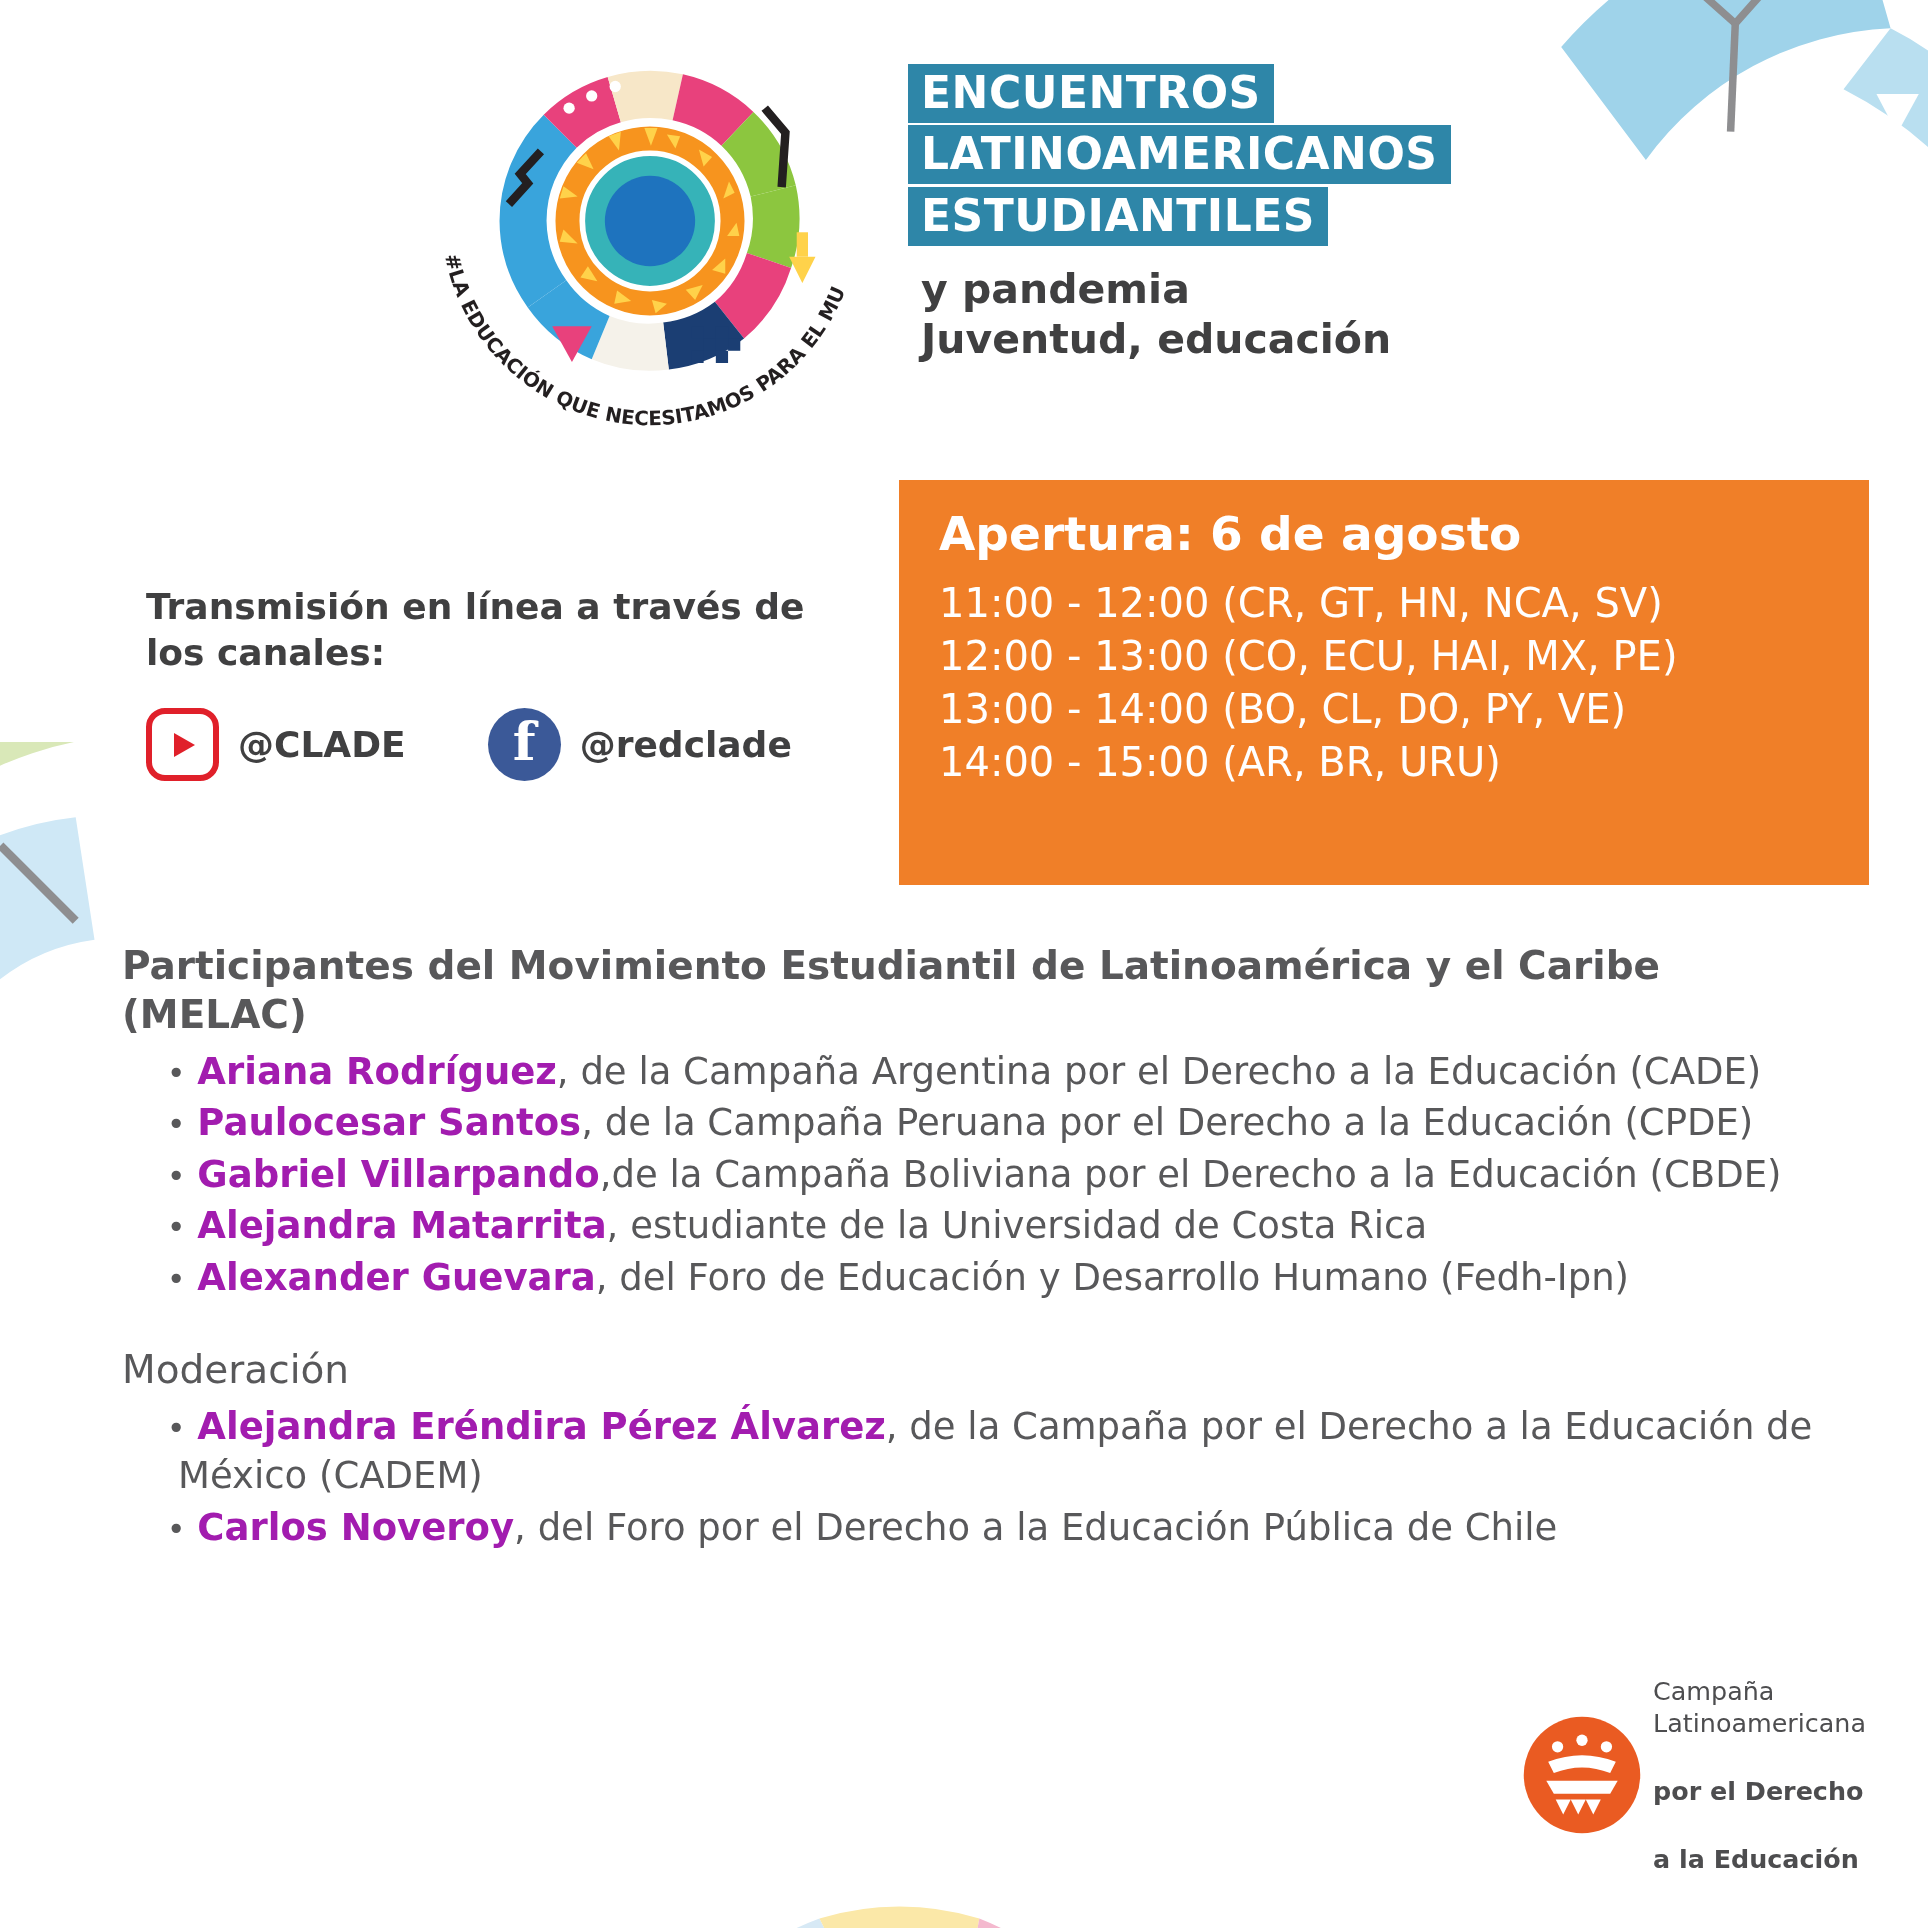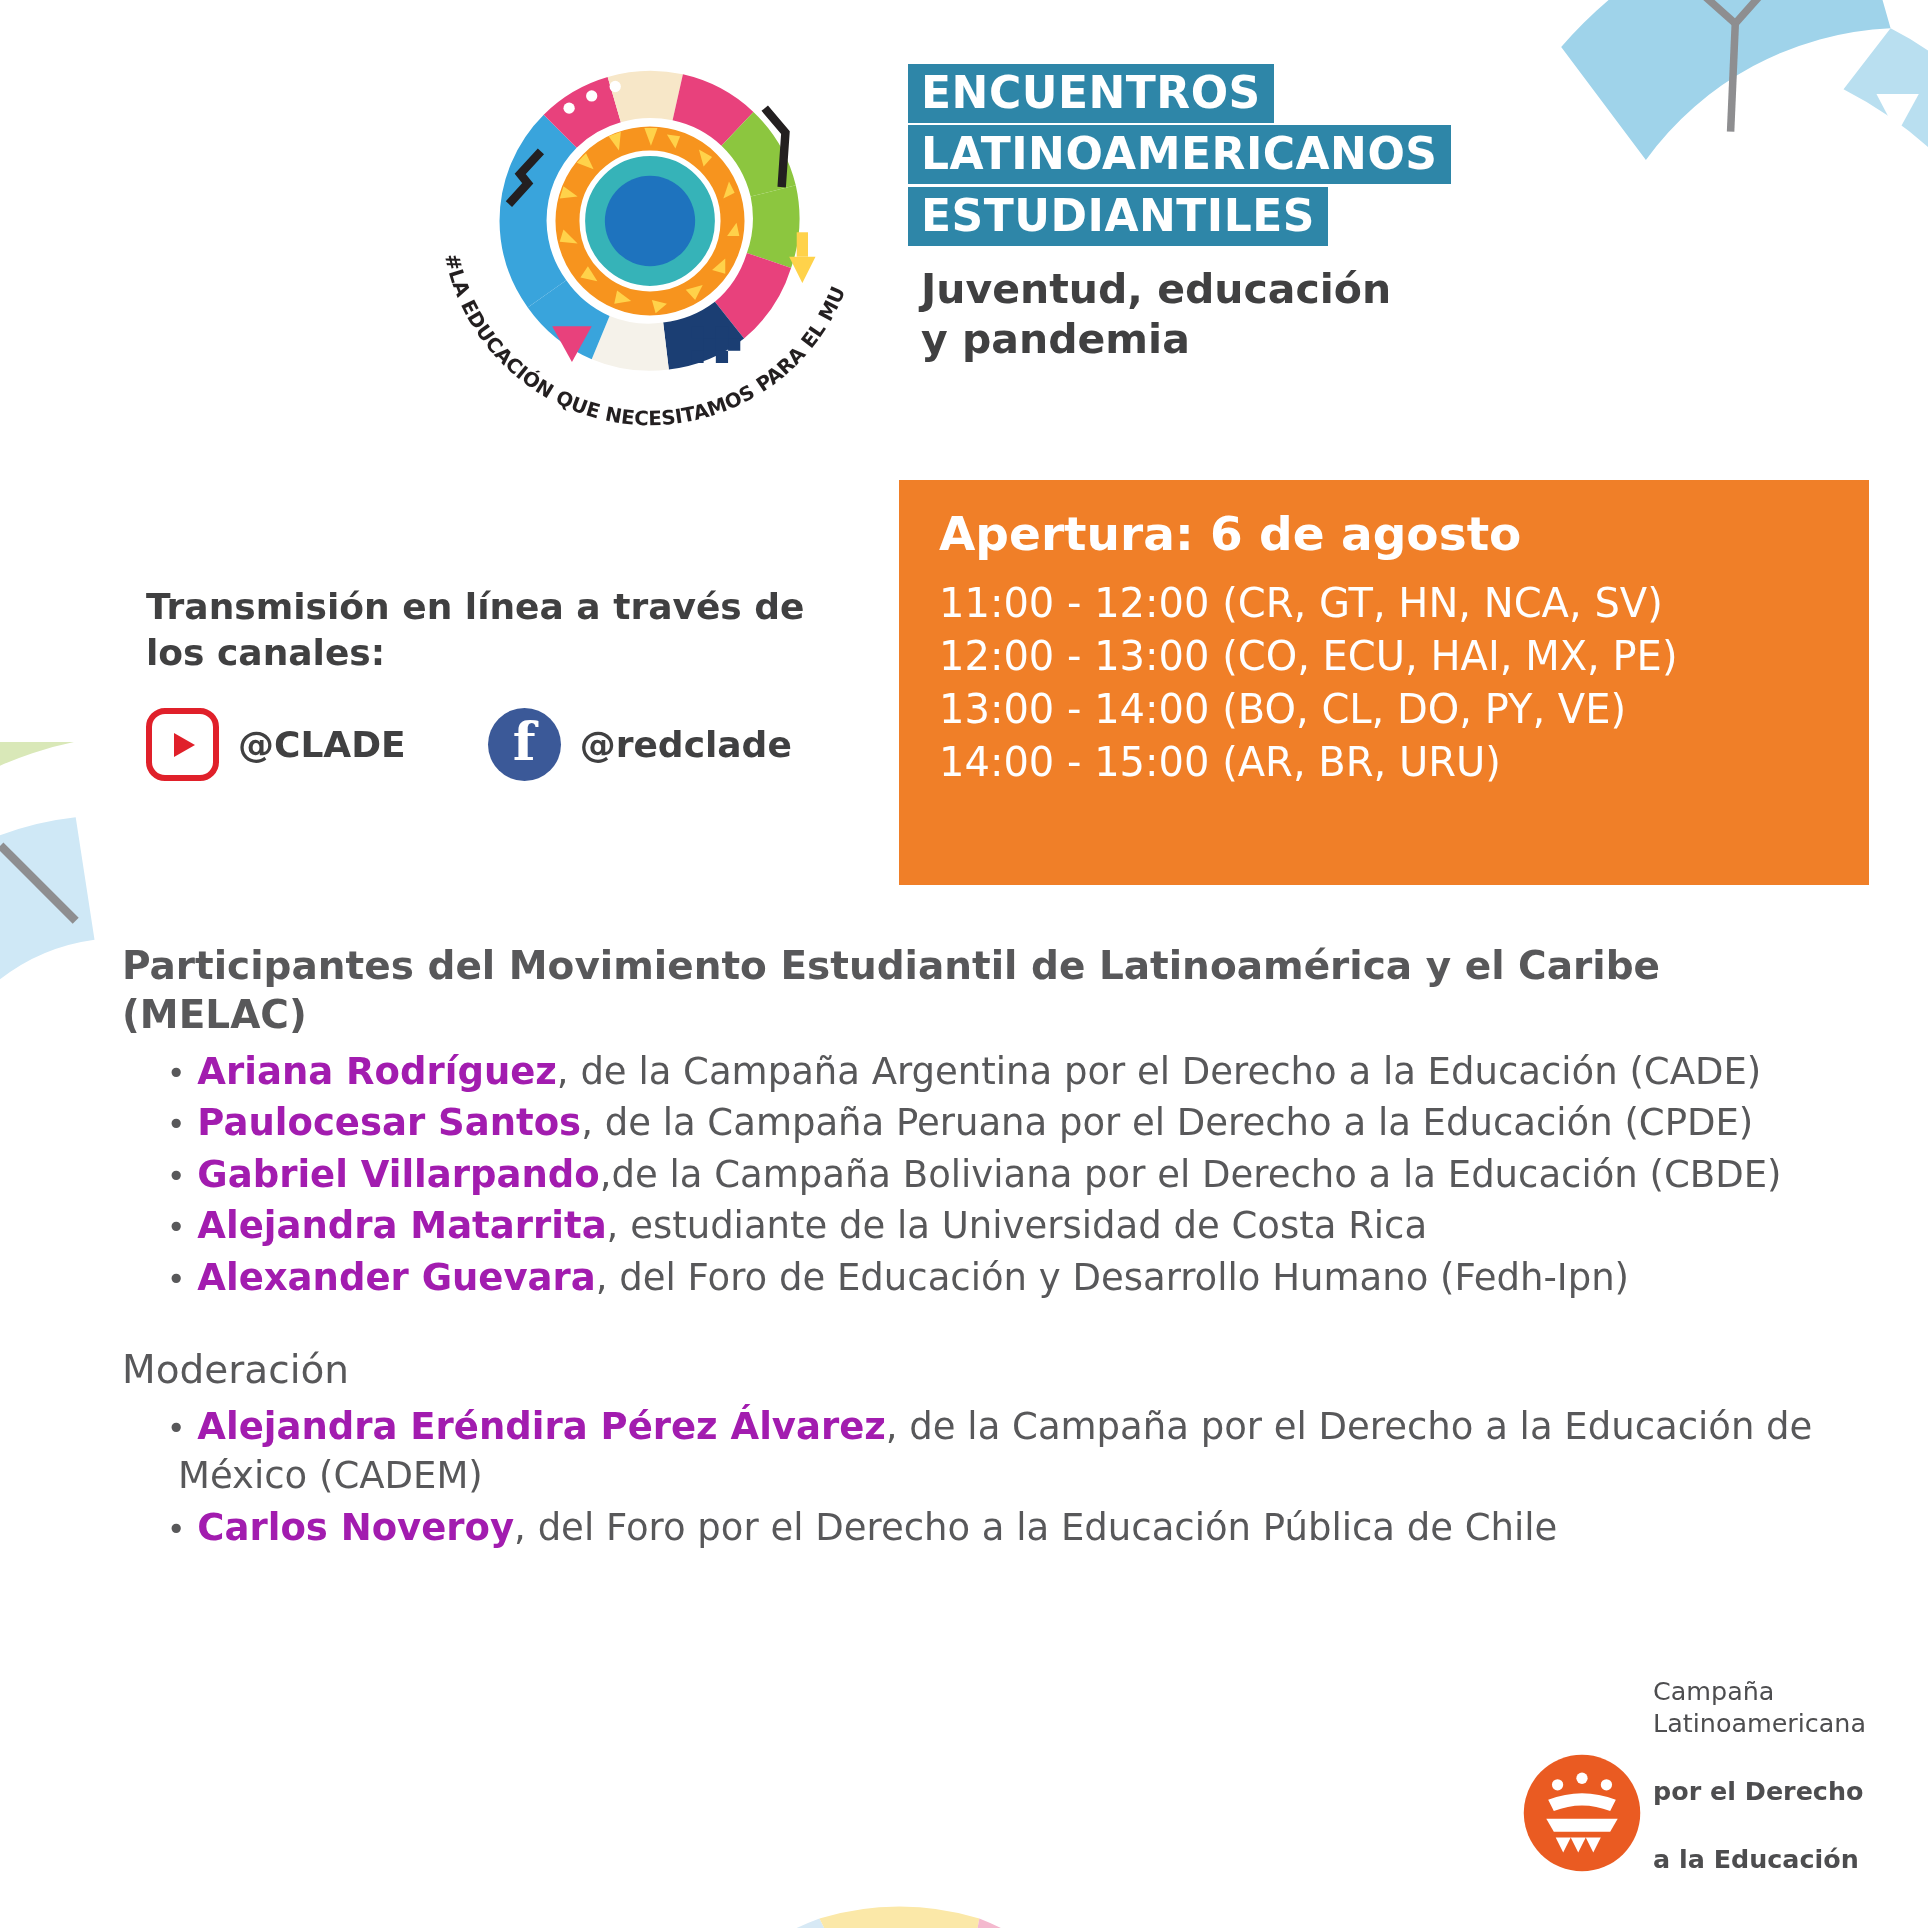--- a/index.html
+++ b/index.html
@@ -180,21 +180,21 @@
     margin-top: 43px;
     margin-bottom: 5.6px;
   }
 
   
   .campaign {
     position: absolute;
     right: 62px;
     bottom: 53px;
     display: flex;
-    align-items: flex-end;
+    align-items: center;
     gap: 9px;
   }
   .campaign-mark {
     width: 124px;
     height: 124px;
   }
   .campaign-text {
     font-size: 25.4px;
     line-height: 1.26;
     color: #4d4d4f;
@@ -334,22 +334,22 @@
         <textPath href="#taglinePath" startOffset="2%">#LA EDUCACIÓN QUE NECESITAMOS PARA EL MUNDO QUE QUEREMOS</textPath>
       </text>
     </svg>
   </div>
 
   <div class="title-block">
     <div class="title-line">ENCUENTROS</div><br>
     <div class="title-line">LATINOAMERICANOS</div><br>
     <div class="title-line">ESTUDIANTILES</div>
     <div class="subtitle">
+      <div>y pandemia</div>
       <div>Juventud, educación</div>
-      <div>y pandemia</div>
     </div>
   </div>
 
   <div class="schedule-box">
     <div class="schedule-title">Apertura: 6 de agosto</div>
     <div class="schedule-row">11:00 - 12:00 (CR, GT, HN, NCA, SV)</div>
     <div class="schedule-row">12:00 - 13:00 (CO, ECU, HAI, MX, PE)</div>
     <div class="schedule-row">13:00 - 14:00 (BO, CL, DO, PY, VE)</div>
     <div class="schedule-row">14:00 - 15:00 (AR, BR, URU)</div>
   </div>

